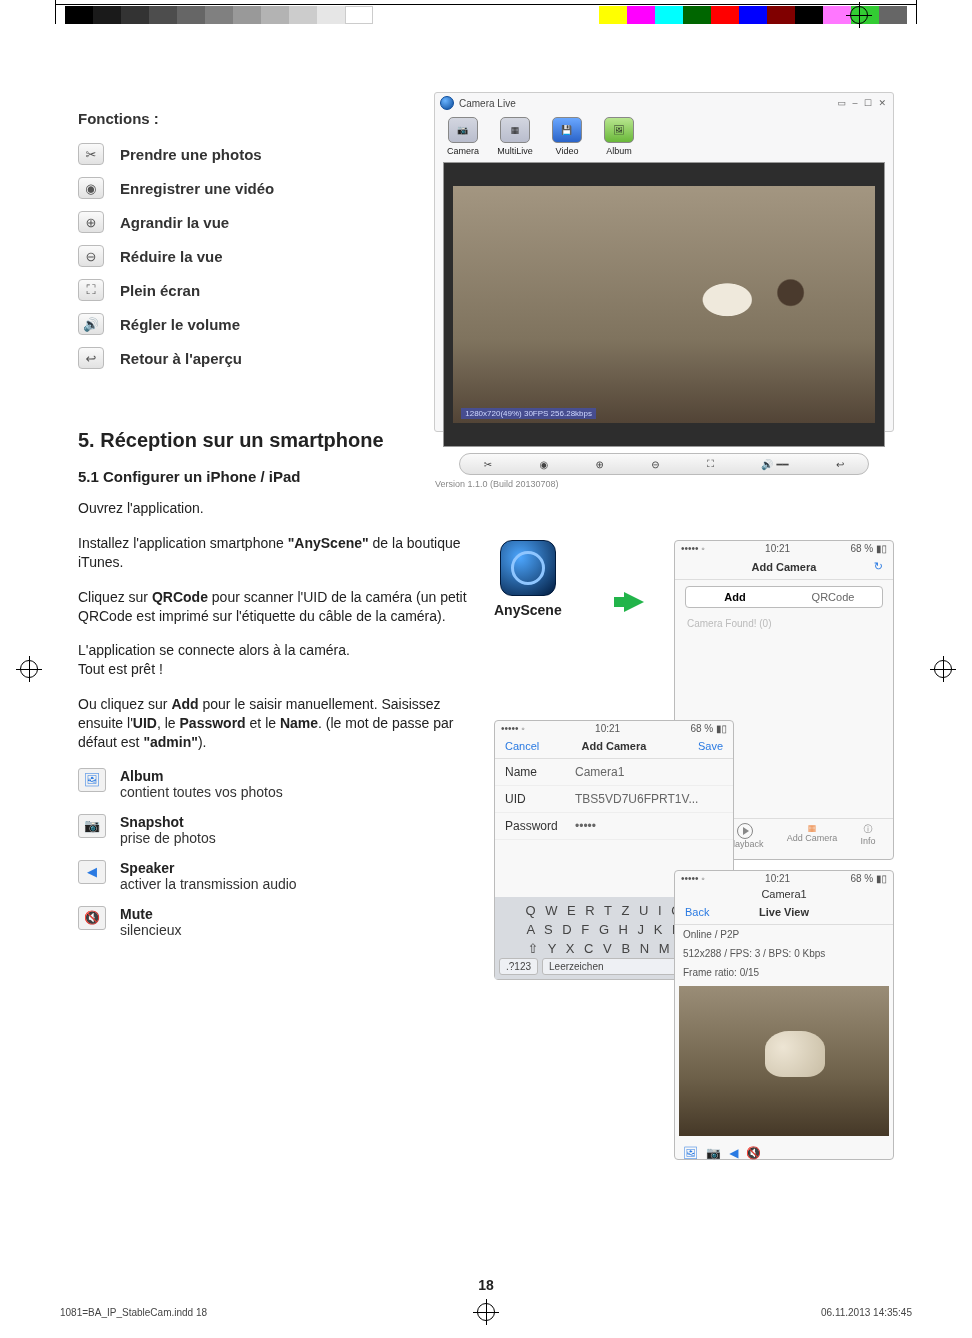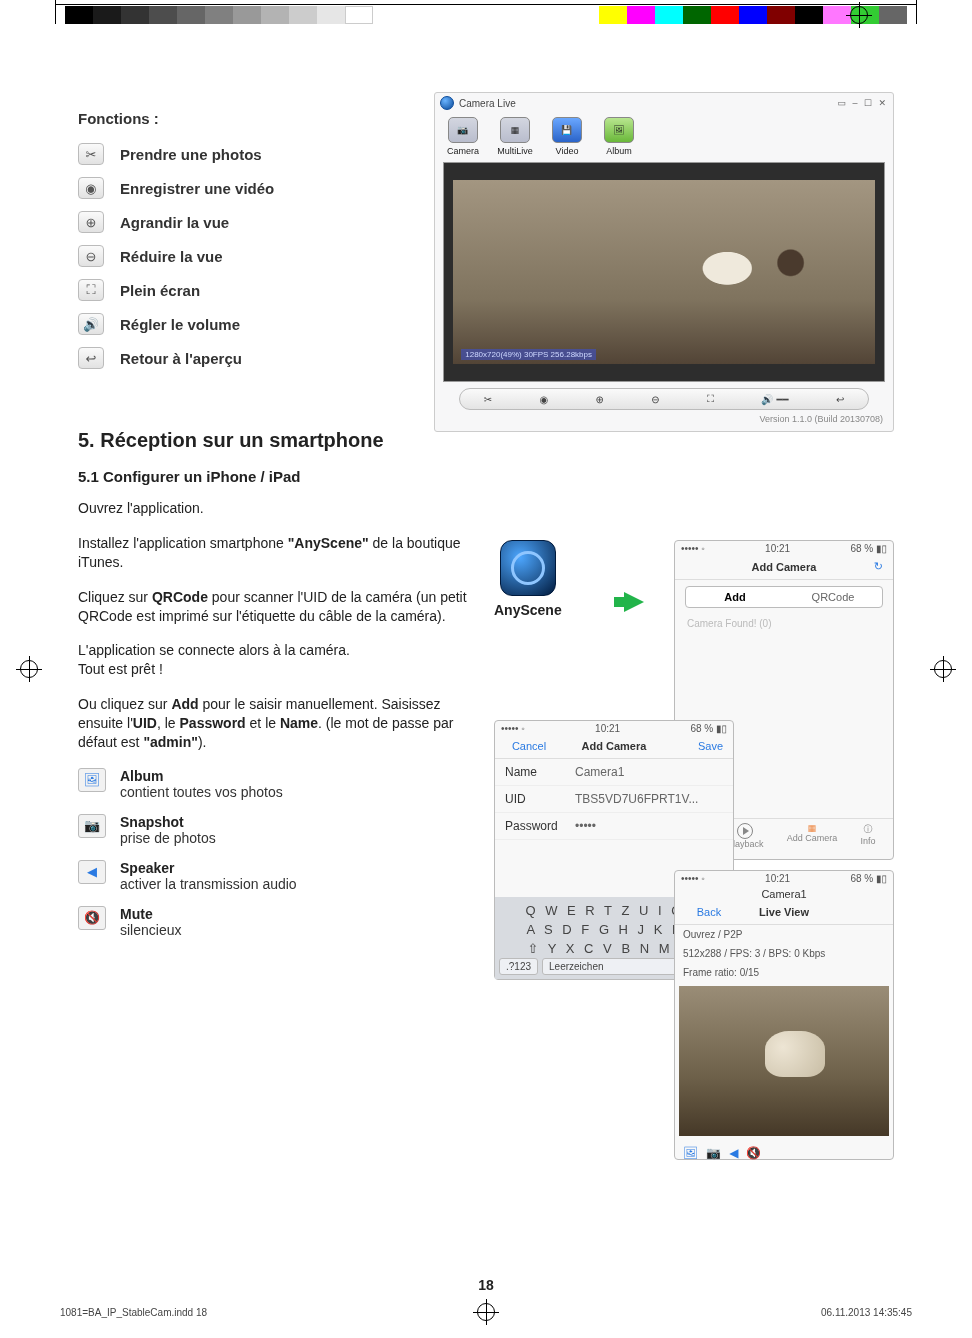--- a/index.html
+++ b/index.html
@@ -78,21 +78,21 @@
   .cl-tabs { display: flex; gap: 16px; padding: 4px 10px 6px; }
   .cl-tab { width: 36px; text-align: center; font-size: 9px; color: #222; }
   .cl-tab .ti {
     width: 30px; height: 26px; margin: 0 auto 3px;
     background: linear-gradient(#d3d6e0,#b9bdcd);
     border: 1px solid #888; border-radius: 5px;
     display: flex; align-items: center; justify-content: center;
   }
   .cl-viewport {
     margin: 0 8px 6px;
-    height: 220px;
+    height: 285px;
     background: #2d2d2d;
     border: 1px solid #999;
     position: relative;
     display: flex; align-items: center; justify-content: center;
   }
   .cow-scene {
     width: 96%; height: 84%;
     background:
       radial-gradient(ellipse 60px 40px at 65% 48%, #efe9dc 0 40%, transparent 42%),
       radial-gradient(circle 28px at 80% 45%, #4a3a2d 0 45%, transparent 50%),
@@ -105,21 +105,21 @@
     font-size: 8px; padding: 1px 4px;
   }
   .cl-toolbar {
     margin: 0 24px;
     height: 22px;
     background: linear-gradient(#fafafa,#e4e4e4);
     border: 1px solid #bbb; border-radius: 12px;
     display: flex; align-items: center; justify-content: space-around;
     font-size: 10px; color: #444;
   }
-  .cl-version { text-align: right; padding: 4px 10px 0 0; font-size: 9px; color: #888; }
+  .cl-version { text-align: left; padding: 4px 10px 0 0; font-size: 9px; color: #888; }
 
   .h2 { font-size: 20px; font-weight: bold; margin: 40px 0 16px; }
   .h3 { font-size: 15px; font-weight: bold; margin-bottom: 14px; }
   .para { font-size: 14px; line-height: 1.35; margin-bottom: 16px; max-width: 390px; }
 
   .phone-col {
     position: absolute;
     right: 0;
     top: 430px;
     width: 400px;
@@ -148,21 +148,21 @@
   .pf-status {
     display: flex; justify-content: space-between;
     padding: 2px 6px; font-size: 10px; color: #555;
   }
   .pf-nav {
     display: flex; justify-content: space-between; align-items: center;
     padding: 4px 10px 6px; border-bottom: 1px solid #ddd;
     font-weight: bold;
   }
   .pf-nav .center { flex: 1; text-align: center; }
-  .pf-nav .side { color: #2a7ae2; font-weight: normal; width: 48px; text-align: center; }
+  .pf-nav .side { color: #2a7ae2; font-weight: normal; width: 48px; }
 
   .phone1 { position: absolute; right: 0; top: 0; width: 220px; height: 320px; }
   .phone1 .seg {
     display: flex; margin: 6px 10px;
     border: 1px solid #bbb; border-radius: 4px; font-size: 11px;
     background: #fff;
   }
   .phone1 .seg span { flex: 1; text-align: center; padding: 4px 0; color: #666; }
   .phone1 .seg span.active { color: #000; font-weight: bold; }
   .arrow-right {
@@ -480,21 +480,21 @@
           <span>••••• ◦</span>
           <span>10:21</span>
           <span>68 % ▮▯</span>
         </div>
       <div style="text-align:center;font-size:11px;padding:2px 0">Camera1</div>
       <div class="pf-nav">
         <span class="side">Back</span>
         <span class="center">Live View</span>
         <span class="side"></span>
       </div>
-      <div class="info">Ouvrez / P2P</div>
+      <div class="info">Online / P2P</div>
       <div class="info">512x288 / FPS: 3 / BPS: 0 Kbps</div>
       <div class="info">Frame ratio: 0/15</div>
       <div class="viewport"></div>
       <div class="btm">
         <span>🖼</span>
         <span>📷</span>
         <span>◀</span>
         <span style="color:#aaa">🔇</span>
       </div>
     </div>

